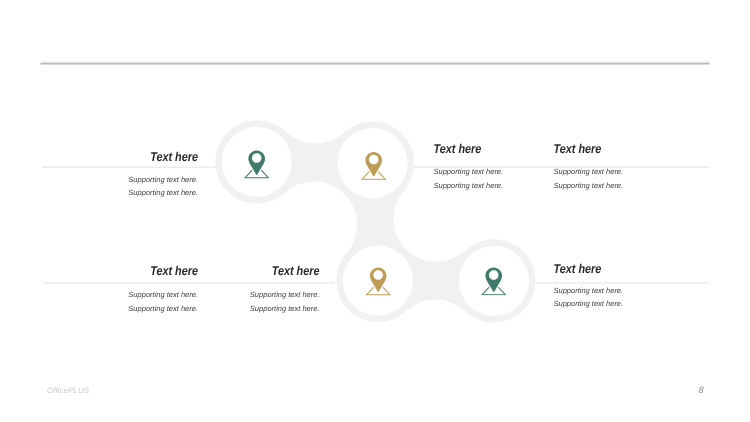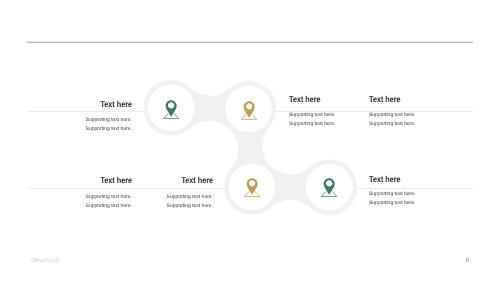--- a/index.html
+++ b/index.html
@@ -1,19 +1,19 @@
 <!DOCTYPE html>
 <html><head>
 <meta charset="utf-8">
 <style>
   html,body{margin:0;padding:0;}
   body{width:500px;height:281px;background:#ffffff;overflow:hidden;
        font-family:"Liberation Sans",sans-serif;
        -webkit-font-smoothing:antialiased;text-rendering:geometricPrecision;}
-  .slide{position:relative;width:480px;height:281px;background:#ffffff;}
+  .slide{position:relative;width:480px;height:281px;background:#ffffff;font-style:italic;}
   .toprule{position:absolute;left:27px;top:41px;width:446px;height:2px;background:linear-gradient(to bottom,#e8e6e4 0%,#e8e6e4 50%,#bcbab8 50%,#bcbab8 100%);}
   .chain{position:absolute;left:0;top:0;width:500px;height:281px;}
   .icon{position:absolute;width:20.3px;height:20.3px;}
   .hrule{position:absolute;height:1px;background:#ececec;}
   .title{position:absolute;font-weight:bold;font-size:8.5px;color:#282828;line-height:9px;white-space:nowrap;transform:scaleX(0.85);transform-origin:left top;}
   .title.ra{transform-origin:right top;}
   .sup{position:absolute;font-size:5px;color:#3d3d3d;line-height:9px;white-space:nowrap;}
   .ra{text-align:right;}
   .footer{position:absolute;left:31.3px;top:257.5px;font-size:5.2px;color:#c9c9c9;letter-spacing:.1px;}
   .pageno{position:absolute;left:465.7px;top:257px;font-size:6.2px;color:#8f8f8f;}

